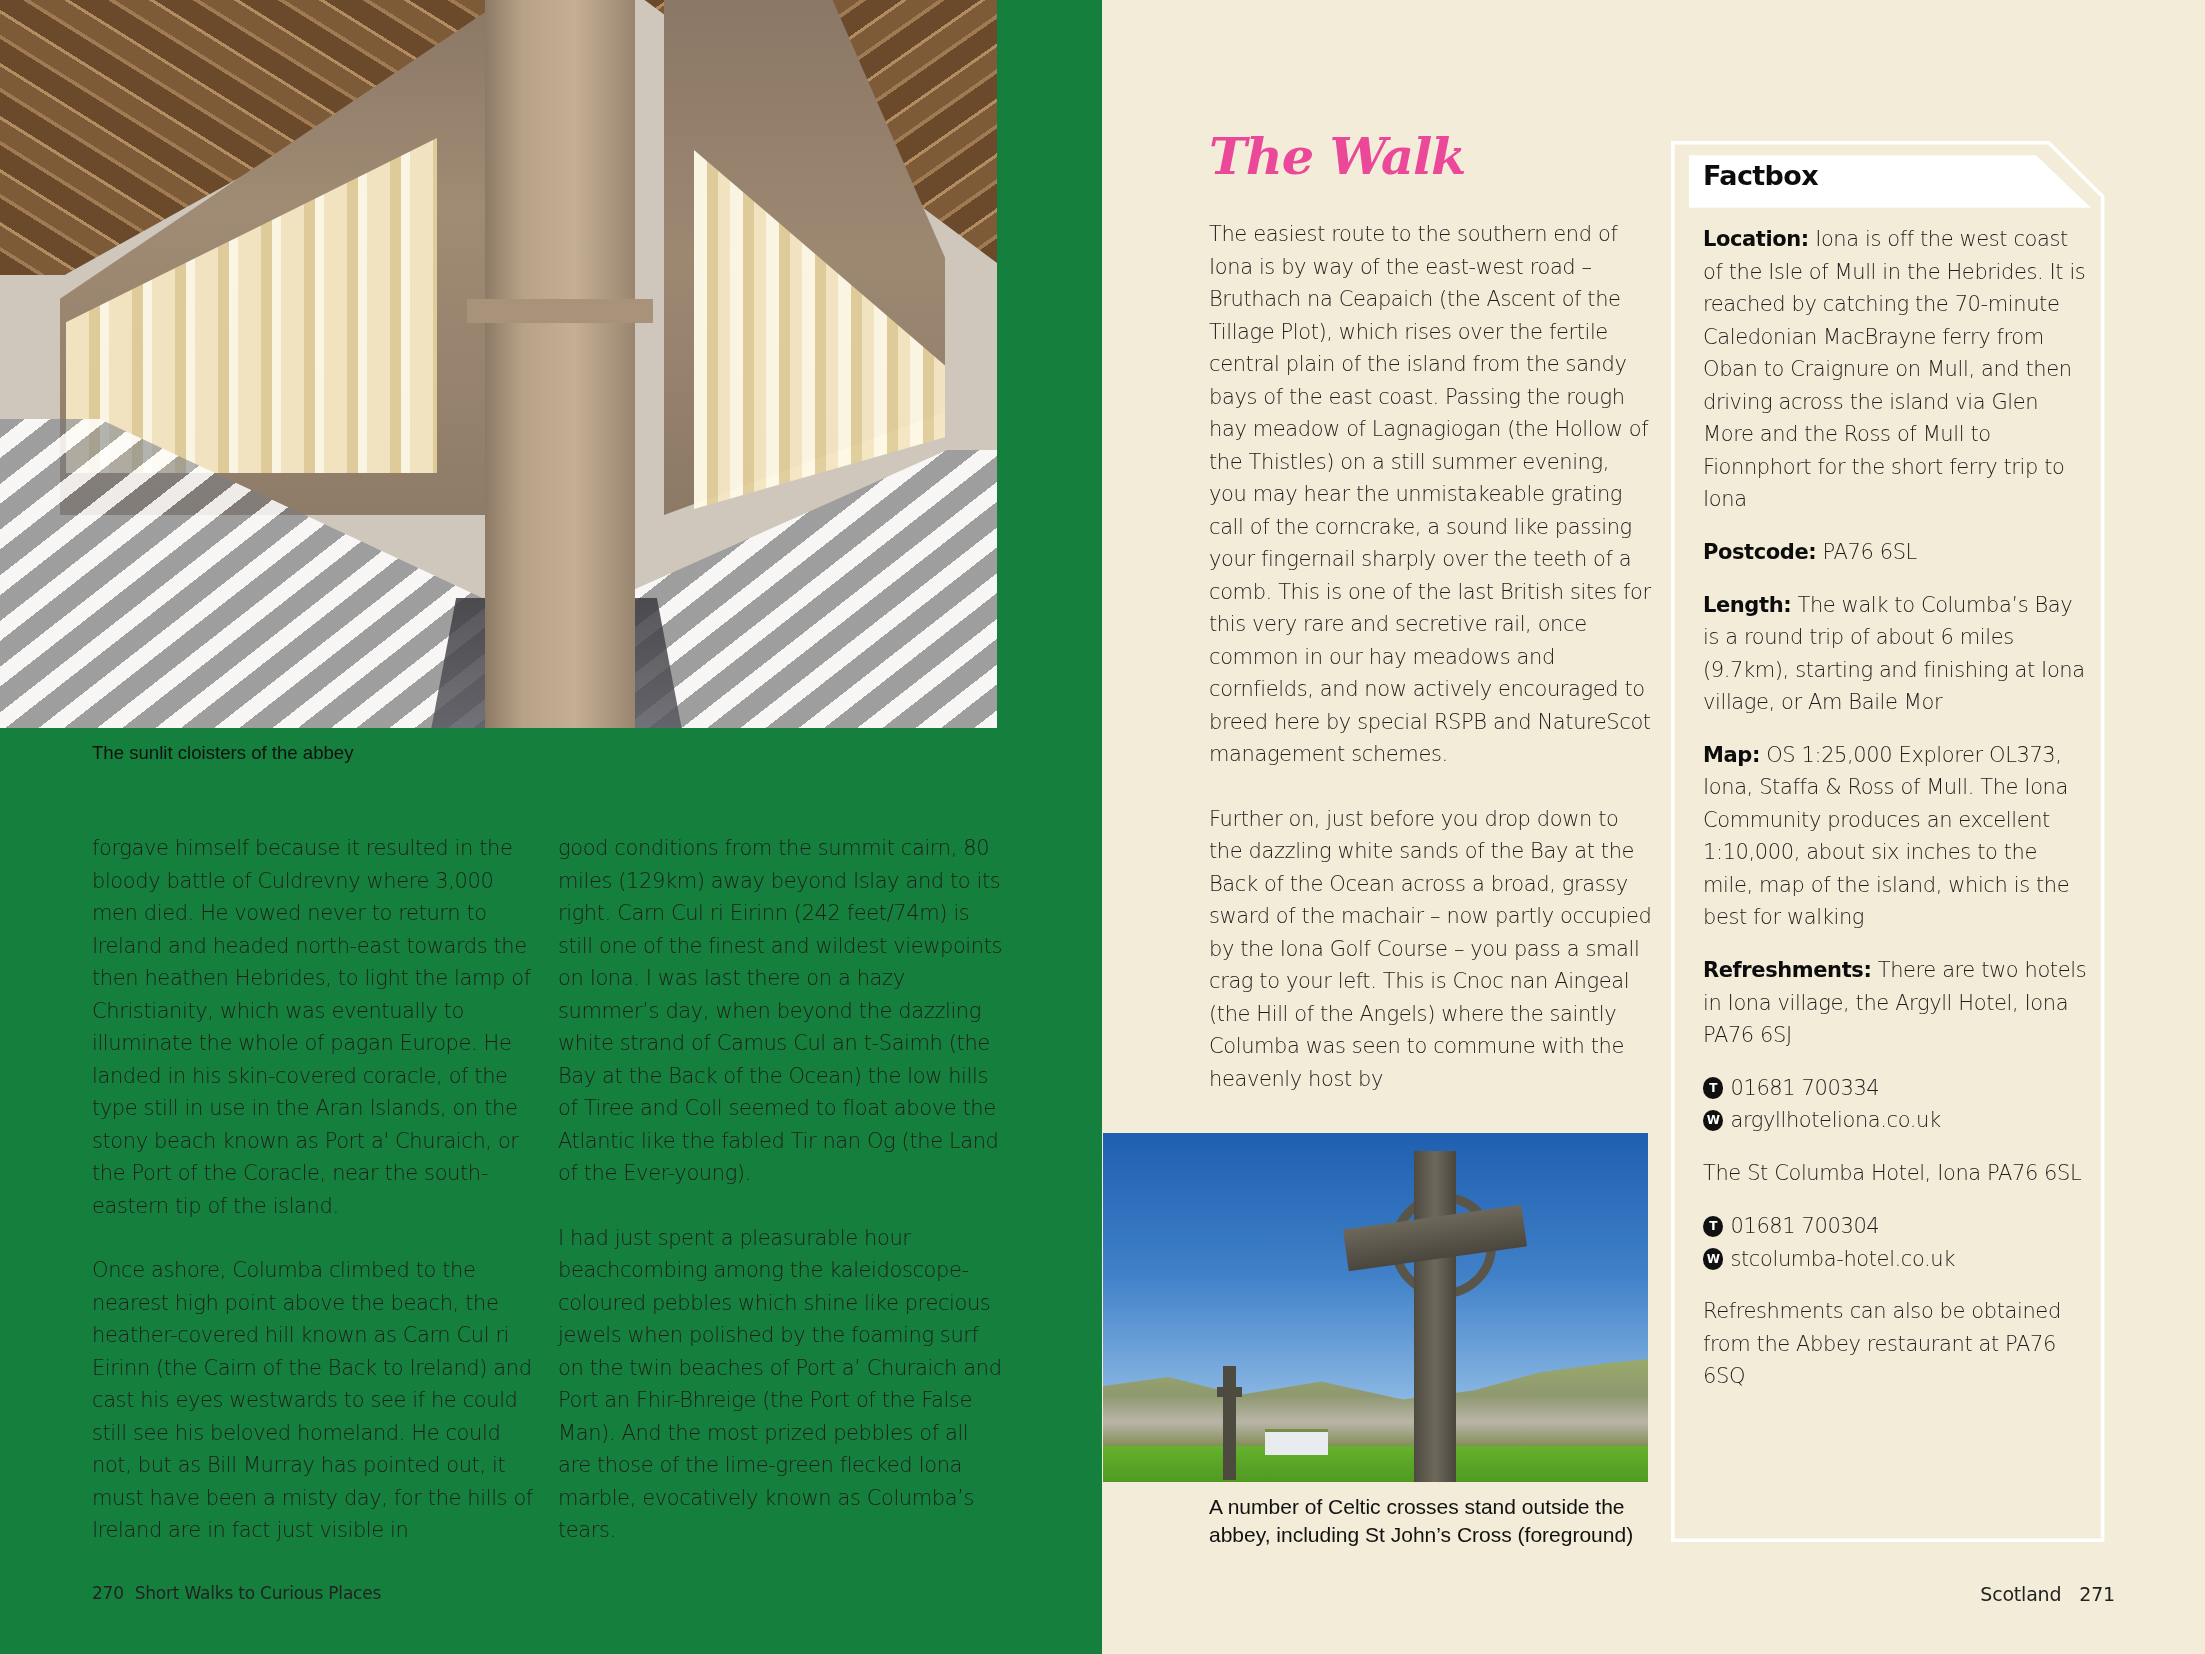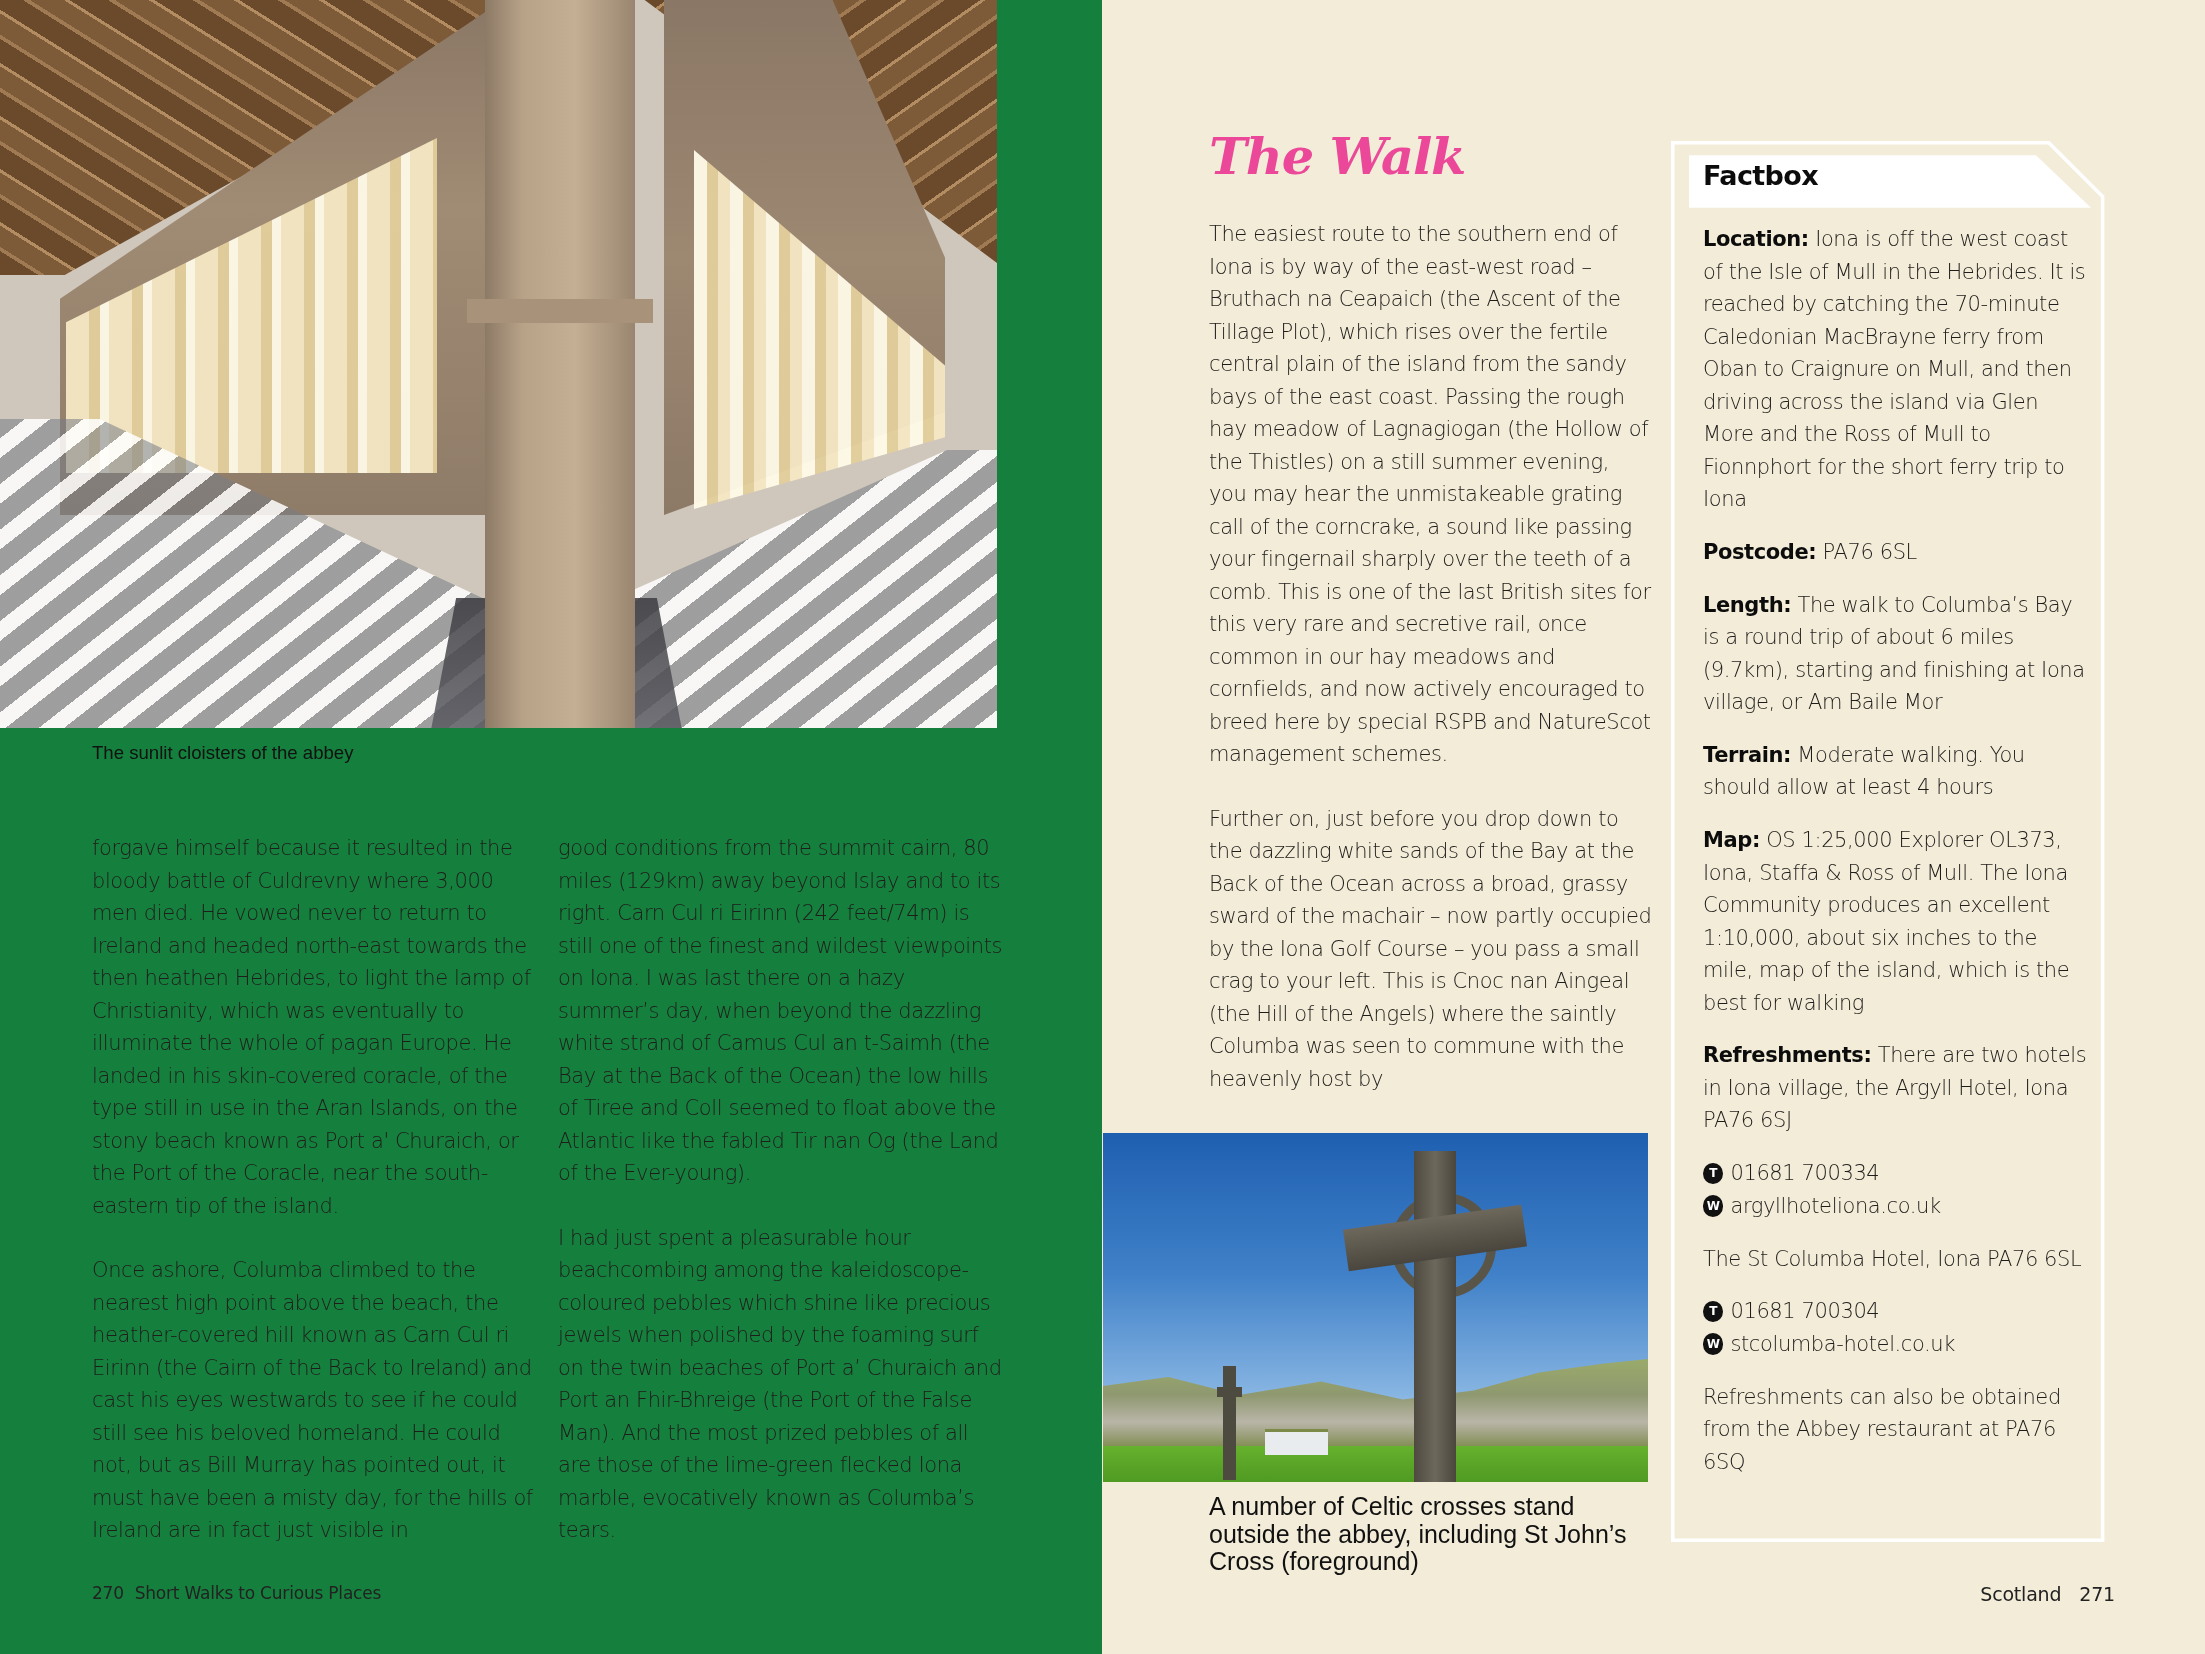--- a/index.html
+++ b/index.html
@@ -127,21 +127,21 @@
     position: absolute; left: 114px; top: 254px; width: 25px; height: 9.6px;
     background: #4d4a40;
   }
   .photo-cross .house {
     position: absolute; left: 162px; top: 296px; width: 63px; height: 23px;
     background: #e9ecef; border-top: 3.6px solid #7b8a48;
   }
 
   .caption-right {
     position: absolute; left: 1209px; top: 1493px; width: 443px;
-    font-family: "Liberation Sans", sans-serif; font-size: 25px; line-height: 27.5px; color: #111;
+    font-family: "Liberation Sans", sans-serif; font-size: 21px; line-height: 27.5px; color: #111;
   }
 
   
   .factbox-frame { position: absolute; left: 1671px; top: 140px; width: 434px; height: 1403px; }
   .factbox-frame svg { position: absolute; left: 0; top: 0; }
   .factbox-label {
     position: absolute; left: 1689px; top: 155px; width: 402px; height: 53px;
   }
   .factbox-label svg { position: absolute; left: 0; top: 0; }
   .factbox-title {
@@ -222,21 +222,20 @@
   <svg width="402" height="53" viewBox="0 0 672 88">
     <polygon points="0,0 580,0 672,88 0,88" fill="#ffffff"></polygon>
   </svg>
 </div>
 <div class="factbox-title">Factbox</div>
 
 <div class="factbox-body">
   <p><b>Location:</b> <span>Iona is off the west coast of the Isle of Mull in the Hebrides. It is reached by catching the 70-minute Caledonian MacBrayne ferry from Oban to Craignure on Mull, and then driving across the island via Glen More and the Ross of Mull to Fionnphort for the short ferry trip to Iona</span></p>
   <p><b>Postcode:</b> <span>PA76 6SL</span></p>
   <p><b>Length:</b> <span>The walk to Columba’s Bay is a round trip of about 6 miles (9.7km), starting and finishing at Iona village, or Am Baile Mor</span></p>
-  <p><b>Terrain:</b> <span>Moderate walking. You should allow at least 4 hours</span></p>
   <p><b>Map:</b> <span>OS 1:25,000 Explorer OL373, Iona, Staffa &amp; Ross of Mull. The Iona Community produces an excellent 1:10,000, about six inches to the mile, map of the island, which is the best for walking</span></p>
   <p><b>Refreshments:</b> <span>There are two hotels in Iona village, the Argyll Hotel, Iona PA76 6SJ</span></p>
   <p>
     <span class="contact-line">
         <span class="badge">T</span>
         <span>01681 700334</span>
       </span>
     <span class="contact-line">
         <span class="badge">W</span>
         <span>argyllhoteliona.co.uk</span>

